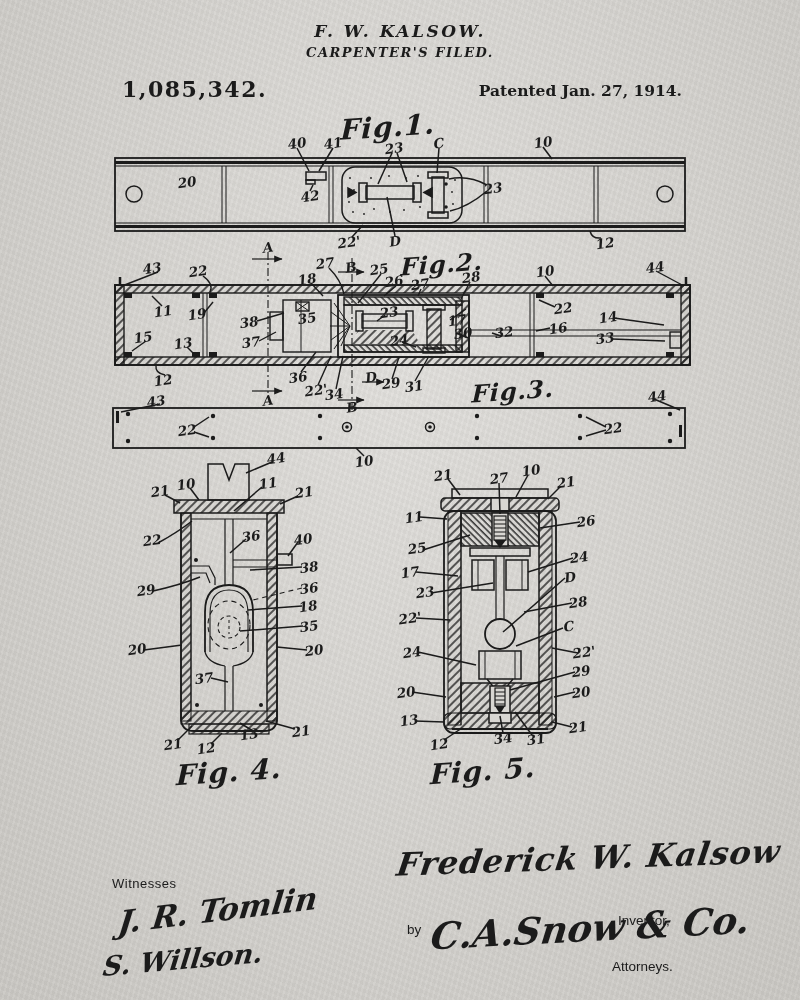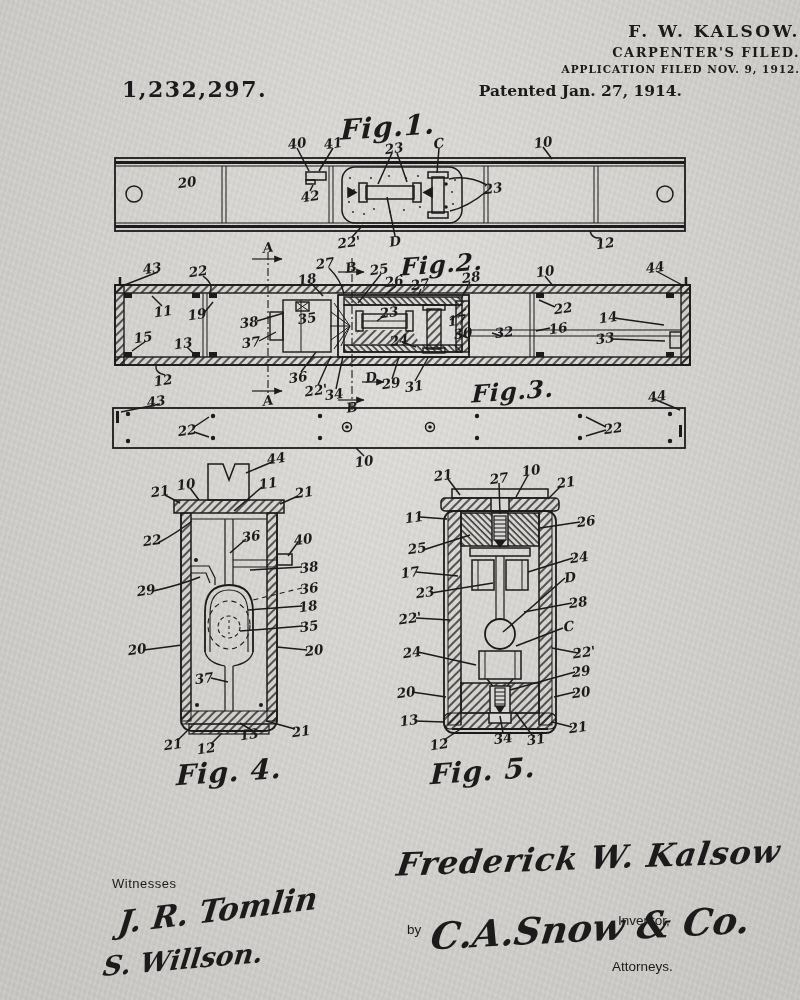--- a/index.html
+++ b/index.html
@@ -3,21 +3,21 @@
 <meta charset="utf-8">
 <style>
   html,body{margin:0;padding:0;}
   .page{position:relative;width:800px;height:1000px;background:#d8d6d2;overflow:hidden;
         font-family:"DejaVu Serif",serif;color:#1b1b1b;}
   .page::before{content:'';position:absolute;inset:0;pointer-events:none;
         background:radial-gradient(ellipse at 50% 35%, rgba(255,255,255,.22), rgba(90,88,82,.10) 95%),
         repeating-linear-gradient(105deg, rgba(255,255,255,.05) 0 2px, rgba(110,108,100,.05) 2px 5px),
         repeating-linear-gradient(22deg, rgba(255,255,255,.03) 0 3px, rgba(100,98,92,.03) 3px 7px);}
   .abs{position:absolute;}
-  .hdr{position:absolute;width:100%;text-align:right;font-weight:bold;}
+  .hdr{position:absolute;width:100%;text-align:center;font-weight:bold;font-style:italic;}
   #hdr-name{top:21px;font-size:17px;letter-spacing:2.5px;}
   #hdr-title{top:45px;font-size:13px;letter-spacing:1.5px;}
   #hdr-app{top:63px;font-size:10.5px;letter-spacing:1px;}
   #pat-num{left:122px;top:76px;font-size:22px;font-weight:bold;letter-spacing:1.5px;}
   #pat-date{right:118px;top:81px;font-size:15.5px;font-weight:bold;}
   .figcap{position:absolute;font-style:italic;font-weight:bold;font-size:26px;letter-spacing:1px;
           transform:translate(-50%,-50%) rotate(-4deg) skewX(-6deg);white-space:nowrap;}
   #cap-fig1{left:388px;top:127px;font-size:28px;}
   #cap-fig2{left:442px;top:264px;font-size:24px;}
   #cap-fig3{left:513px;top:391px;font-size:24px;}
@@ -358,22 +358,21 @@
       <path d="M415,721 L444,722"></path>
       <path d="M572,727 L552,722"></path>
       <path d="M444,740 L462,728"></path>
       <path d="M503,733 L500,716"></path>
       <path d="M532,735 L515,712"></path>
     </g>
   </svg>
 
   <div class="hdr" id="hdr-name">F. W. KALSOW.</div>
   <div class="hdr" id="hdr-title">CARPENTER'S FILED.</div>
-  <div class="hdr" id="hdr-app">APPLICATION FILED NOV. 9, 1912.</div>
-  <div class="abs" id="pat-num">1,232,297.</div>
+  <div class="abs" id="pat-num">1,085,342.</div>
   <div class="abs" id="pat-date">Patented Jan. 27, 1914.</div>
 
   <div class="figcap" id="cap-fig1">Fig.1.</div>
   <div class="figcap" id="cap-fig2">Fig.2.</div>
   <div class="figcap" id="cap-fig3">Fig.3.</div>
   <div class="figcap" id="cap-fig4">Fig. 4.</div>
   <div class="figcap" id="cap-fig5">Fig. 5.</div>
 
   <div class="labels-layer">
       <span class="ref" style="left: 297px; top: 143px;">40</span>

